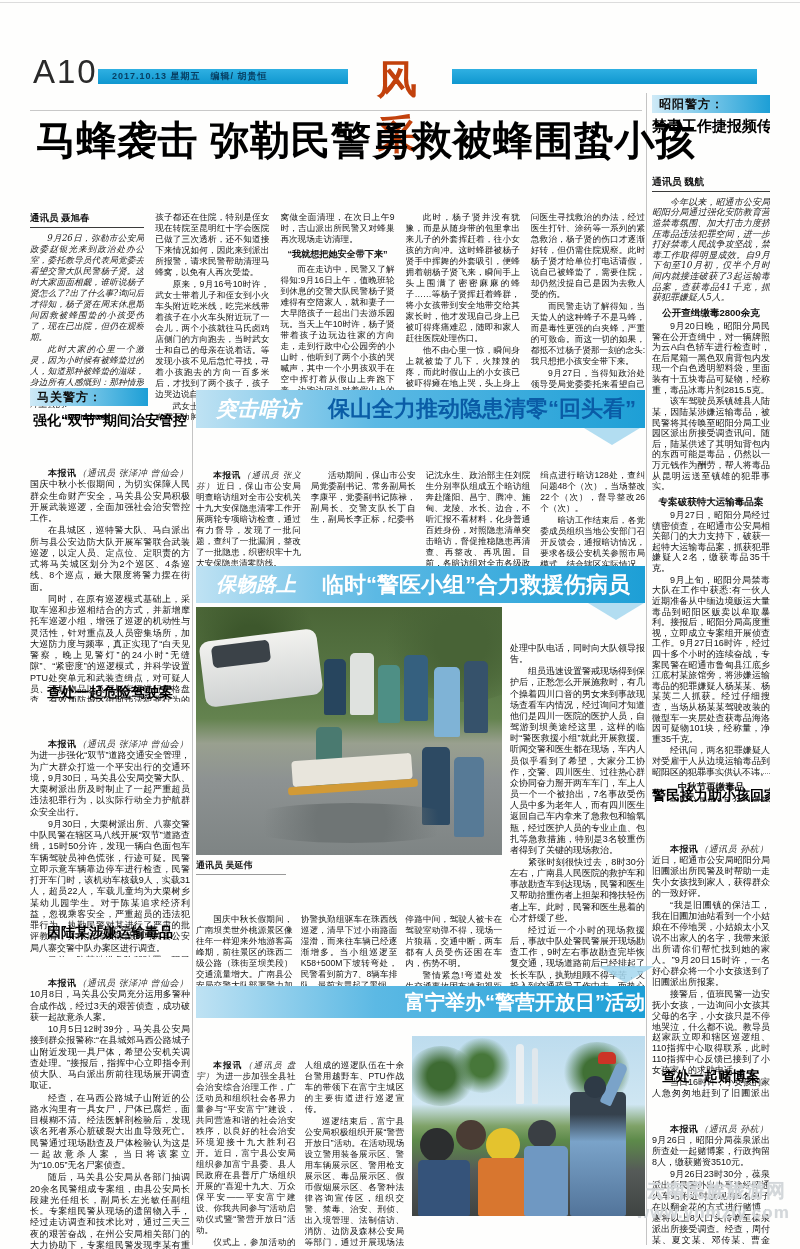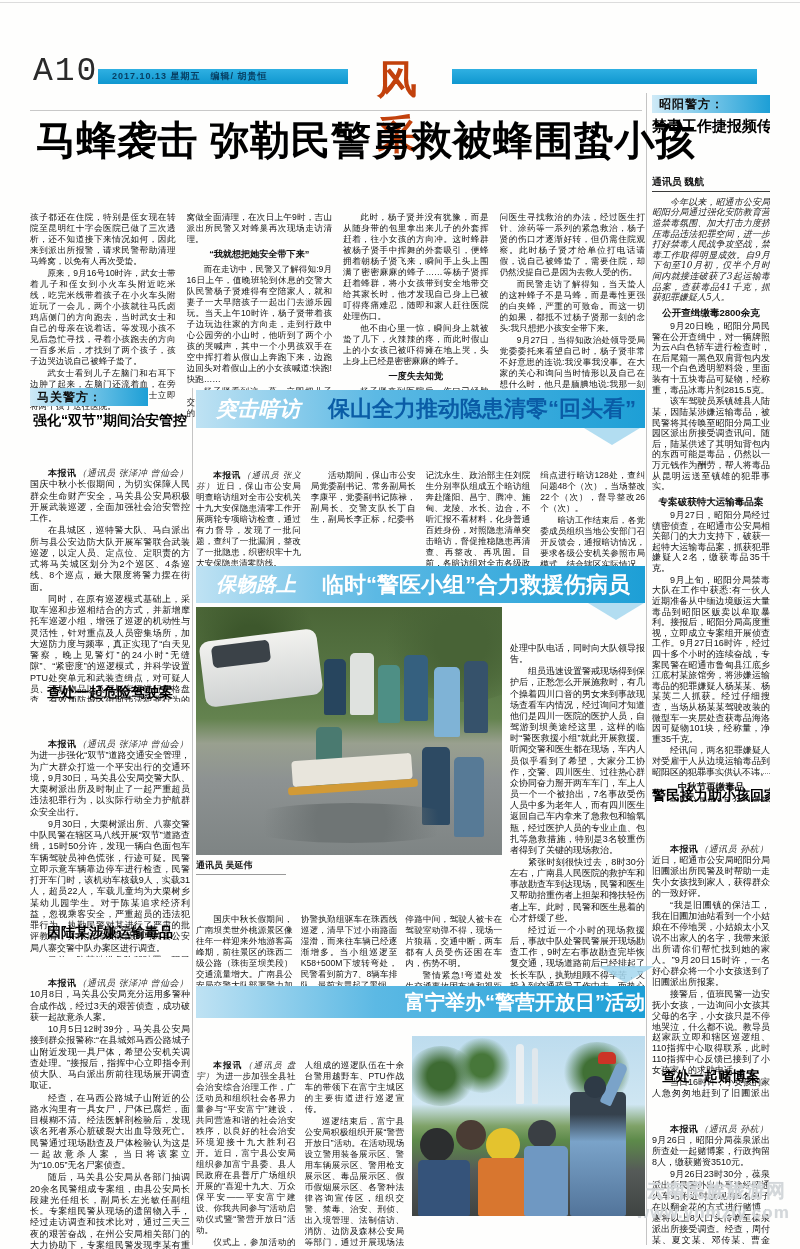--- a/index.html
+++ b/index.html
@@ -3,21 +3,21 @@
 <meta charset="utf-8">
 <style>
   * { margin:0; padding:0; box-sizing:border-box; }
   html,body { background:#ffffff; }
   .page { position:relative; width:800px; height:1249px; background:#fefefd; overflow:hidden;
           font-family:"Liberation Sans", sans-serif; color:#161616; }
   .hairline-h { position:absolute; height:1px; background:#c8c8c8; }
   .hairline-v { position:absolute; width:1px; background:#c4c4c4; }
 
   
-  .edition { position:absolute; left:33px; top:53px; font-family:Liberation Mono, monospace; font-size:33px; color:#2a2a2a; letter-spacing:2px; }
+  .edition { position:absolute; left:33px; top:53px; font-family:Liberation Sans, sans-serif; font-size:33px; color:#2a2a2a; letter-spacing:2px; }
   .cyanbar { position:absolute; top:69px; height:15px; background:linear-gradient(180deg,#2fb0e2,#0f97cf); }
   .datebar-text { font-size:9px; font-weight:bold; color:#073f63; line-height:15px; padding-left:14px; letter-spacing:1px; }
   .section-title { position:absolute; left:346px; top:52px; width:110px; text-align:center; font-size:40px; font-weight:bold;
                    color:#c2410c; font-family:"DejaVu Serif",serif; letter-spacing:8px; }
 
   
   .badge { position:absolute; height:18px; width:118px; background:linear-gradient(90deg,#cfeaf7 0%,#7cc8e9 45%,#1d9fd6 100%);
            font-size:12px; font-weight:bold; color:#101010; line-height:18px; padding-left:7px; letter-spacing:1px; }
 
   
@@ -74,20 +74,26 @@
   </div>
   <div class="section-title">风 采</div>
   <div class="cyanbar" style="left:452px;width:305px"></div>
   <div class="hairline-h" style="left:30px;top:110px;width:612px"></div>
 
   <div class="hairline-v" style="left:646px;top:93px;height:1152px"></div>
   <div class="hairline-v" style="left:192px;top:388px;height:857px"></div>
 
   <div class="main-headline">马蜂袭击  弥勒民警勇救被蜂围蛰小孩</div>
   <div class="cols" style="left:30px;top:176px;width:615px;height:208px;gap:11px">
+    <div class="txt" style="height:208px">
+        <div class="byline">通讯员 聂旭春</div>
+        <p class="p lead">9月26日，弥勒市公安局政委赵银光来到政治处办公室，委托教导员代表局党委去看望交警大队民警杨子贤。这时大家面面相觑，谁听说杨子贤怎么了?出了什么事?询问后才得知，杨子贤在周末休息期间因救被蜂围蛰的小孩受伤了，现在已出院，但仍在观察期。</p>
+        <p class="p lead">此时大家的心里一个激灵，因为小时候有被蜂蛰过的人，知道那种被蜂蛰的滋味，身边所有人感慨到：那种情形下，不是谁都有勇气在那一刻冲上去的!</p>
+        <h4 class="sub">迟到的报警</h4>
+      </div>
     <div class="txt" style="height:208px">
         <p class="p cont">孩子都还在住院，特别是侄女现在转院至昆明红十字会医院已做了三次透析，还不知道接下来情况如何，因此来到派出所报警，请求民警帮助清理马蜂窝，以免有人再次受蛰。</p>
         <p class="p">原来，9月16号10时许，武女士带着儿子和侄女到小火车头附近吃米线，吃完米线带着孩子在小火车头附近玩了一会儿，两个小孩就往马氏卤鸡店侧门的方向跑去，当时武女士和自己的母亲在说着话。等发现小孩不见后急忙寻找，寻着小孩跑去的方向一百多米后，才找到了两个孩子，孩子边哭边说自己被蜂子蛰了。</p>
         <p class="p">武女士看到儿子左脑门和右耳下边肿了起来，左脑门还流着血，在旁边的侄女脸上已经变黄，武女士立即将两个孩子送往医院。</p>
       </div>
     <div class="txt" style="height:208px">
         <p class="p cont">窝做全面清理，在次日上午9时，吉山派出所民警又对蜂巢再次现场走访清理。</p>
         <h4 class="sub">“我就想把她安全带下来”</h4>
         <p class="p">而在走访中，民警又了解得知:9月16日上午，值晚班轮到休息的交警大队民警杨子贤难得有空陪家人，就和妻子一大早陪孩子一起出门去游乐园玩。当天上午10时许，杨子贤带着孩子边玩边往家的方向走，走到行政中心公园旁的小山时，他听到了两个小孩的哭喊声，其中一个小男孩双手在空中挥打着从假山上奔跑下来，边跑边回头对着假山上的小女孩喊道:快跑!快跑……</p>
         <p class="p">杨子贤看到这一幕，立即把儿子交给妻子就往假山跑去，跑到假山下的水池边，听到外面而来的嗡嗡声，杨子贤这才看清这是一群马蜂，而且个头比平时见到的还大。</p>

